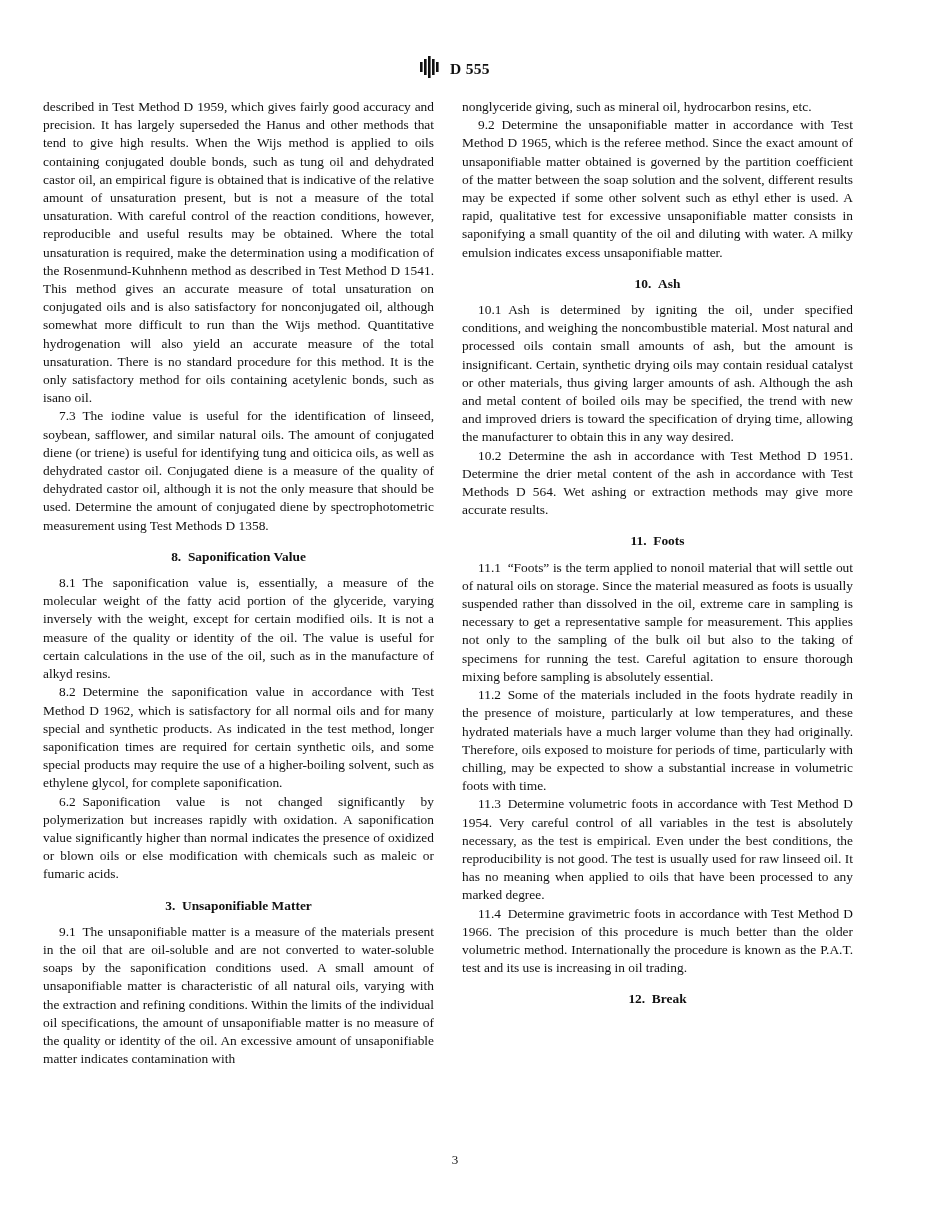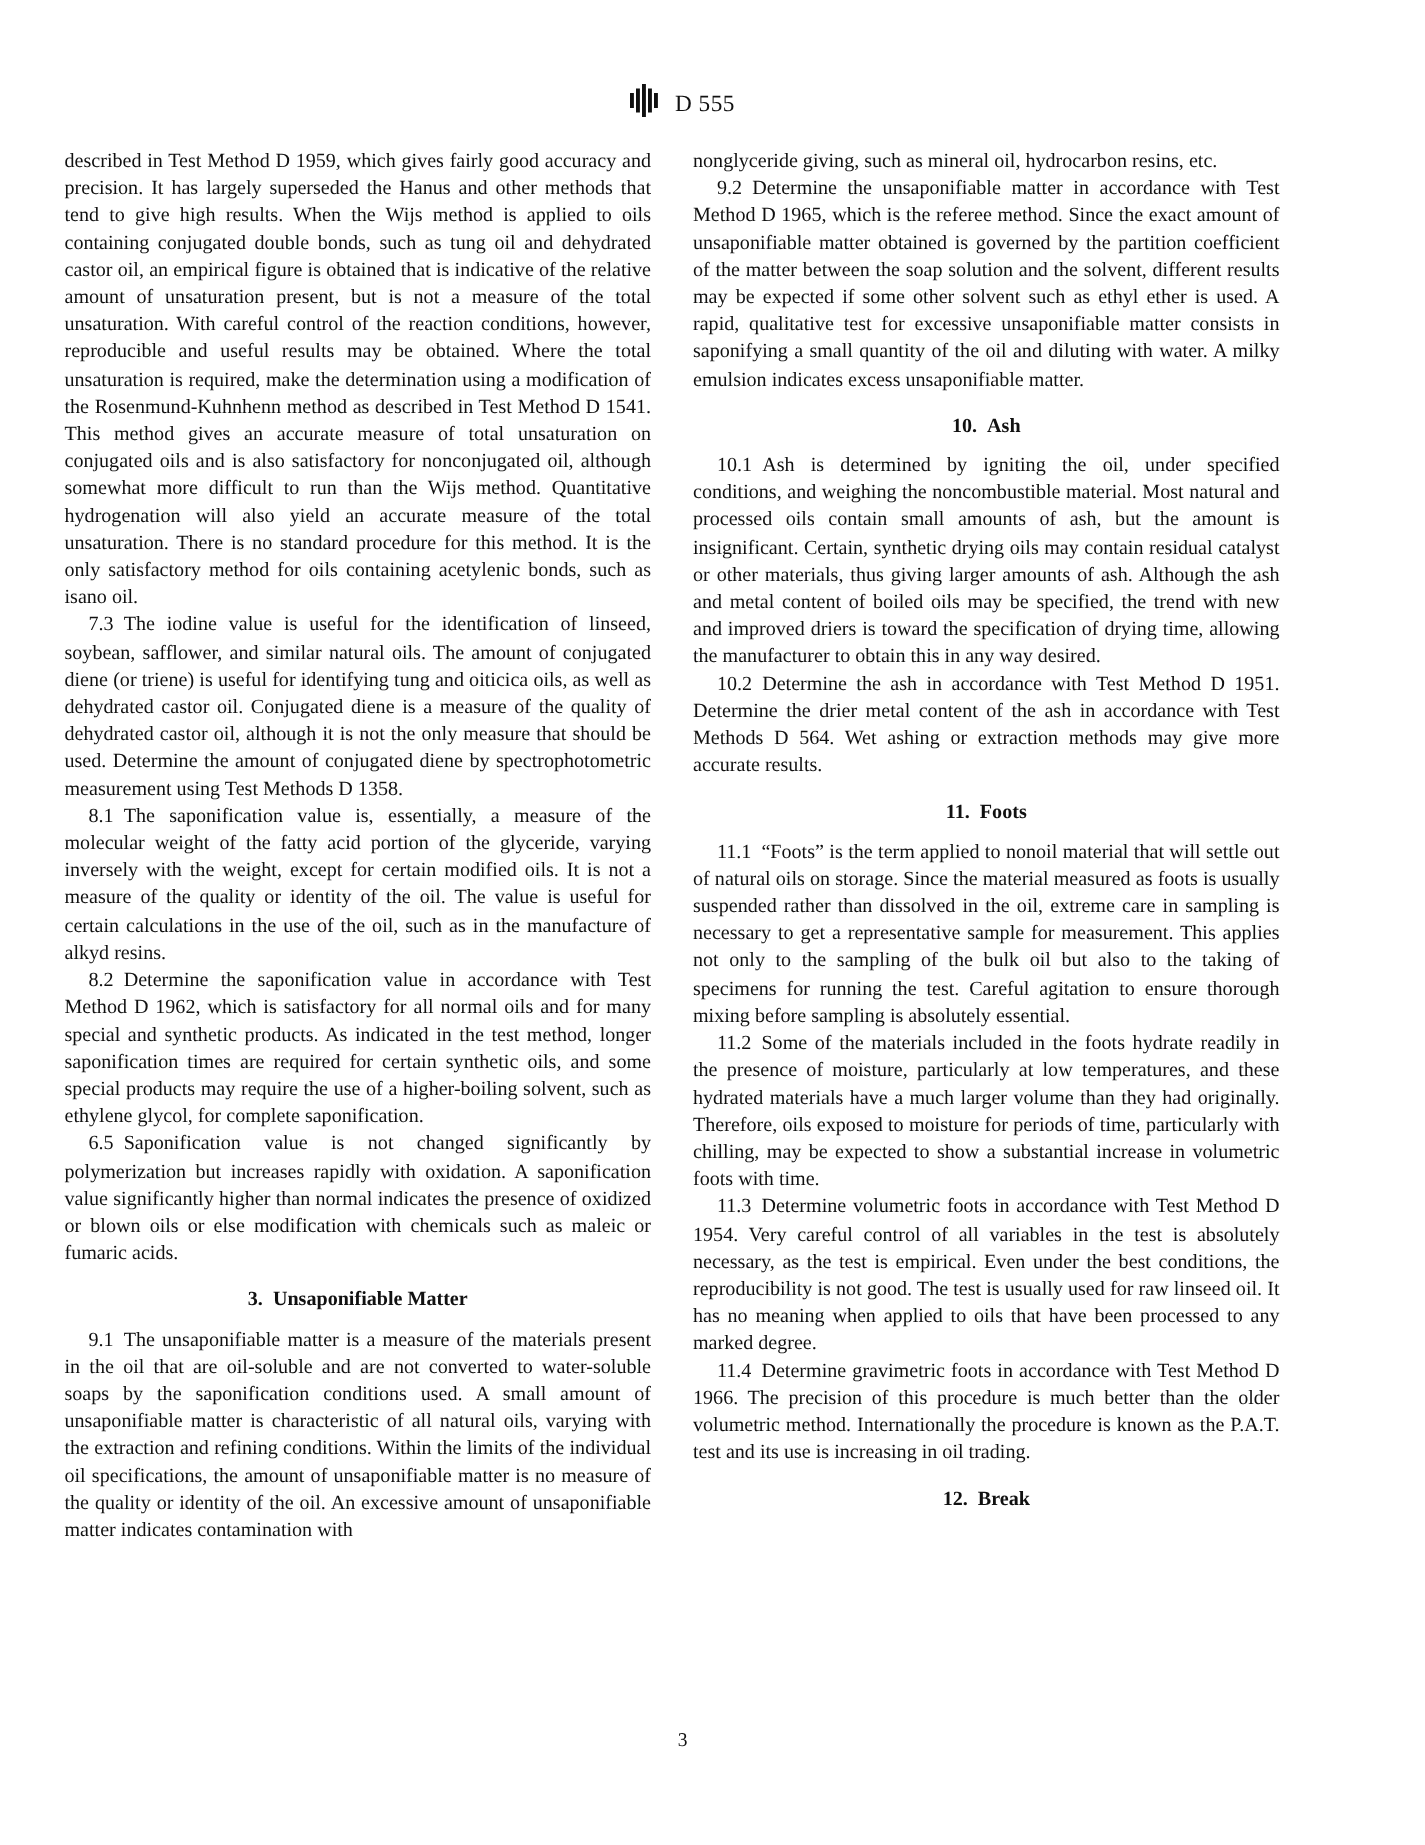--- a/index.html
+++ b/index.html
@@ -23,21 +23,21 @@
     width: 810px;
     text-align: center;
     white-space: nowrap;
   }
   .logo {
     display: inline-block;
     vertical-align: -4px;
     margin-right: 7px;
   }
   .doc-code {
-    font-weight: 400;
+    font-weight: 700;
     font-size: 15.5px;
     letter-spacing: 0.3px;
   }
   .columns {
     position: absolute;
     top: 98px;
     left: 43px;
     width: 810px;
     display: flex;
     gap: 28px;
@@ -89,23 +89,24 @@
       </svg>
     </span>
     <span class="doc-code">D 555</span>
   </header>
 
   <main class="columns">
 
     <section class="col">
       <p class="body-text">described in Test Method D 1959, which gives fairly good accuracy and precision. It has largely superseded the Hanus and other methods that tend to give high results. When the Wijs method is applied to oils containing conjugated double bonds, such as tung oil and dehydrated castor oil, an empirical figure is obtained that is indicative of the relative amount of unsaturation present, but is not a measure of the total unsaturation. With careful control of the reaction conditions, however, reproducible and useful results may be obtained. Where the total unsaturation is required, make the determination using a modification of the Rosenmund-Kuhnhenn method as described in Test Method D 1541. This method gives an accurate measure of total unsaturation on conjugated oils and is also satisfactory for nonconjugated oil, although somewhat more difficult to run than the Wijs method. Quantitative hydrogenation will also yield an accurate measure of the total unsaturation. There is no standard procedure for this method. It is the only satisfactory method for oils containing acetylenic bonds, such as isano oil.</p>
       <p class="body-text indent">7.3 The iodine value is useful for the identification of linseed, soybean, safflower, and similar natural oils. The amount of conjugated diene (or triene) is useful for identifying tung and oiticica oils, as well as dehydrated castor oil. Conjugated diene is a measure of the quality of dehydrated castor oil, although it is not the only measure that should be used. Determine the amount of conjugated diene by spectrophotometric measurement using Test Methods D 1358.</p>
+      <h2 class="sec-heading">8. Saponification Value</h2>
       <p class="body-text indent">8.1 The saponification value is, essentially, a measure of the molecular weight of the fatty acid portion of the glyceride, varying inversely with the weight, except for certain modified oils. It is not a measure of the quality or identity of the oil. The value is useful for certain calculations in the use of the oil, such as in the manufacture of alkyd resins.</p>
       <p class="body-text indent">8.2 Determine the saponification value in accordance with Test Method D 1962, which is satisfactory for all normal oils and for many special and synthetic products. As indicated in the test method, longer saponification times are required for certain synthetic oils, and some special products may require the use of a higher-boiling solvent, such as ethylene glycol, for complete saponification.</p>
-      <p class="body-text indent">6.5 Saponification value is not changed significantly by polymerization but increases rapidly with oxidation. A saponification value significantly higher than normal indicates the presence of oxidized or blown oils or else modification with chemicals such as maleic or fumaric acids.</p>
+      <p class="body-text indent">6.2 Saponification value is not changed significantly by polymerization but increases rapidly with oxidation. A saponification value significantly higher than normal indicates the presence of oxidized or blown oils or else modification with chemicals such as maleic or fumaric acids.</p>
       <h2 class="sec-heading">3. Unsaponifiable Matter</h2>
       <p class="body-text indent">9.1 The unsaponifiable matter is a measure of the materials present in the oil that are oil-soluble and are not converted to water-soluble soaps by the saponification conditions used. A small amount of unsaponifiable matter is characteristic of all natural oils, varying with the extraction and refining conditions. Within the limits of the individual oil specifications, the amount of unsaponifiable matter is no measure of the quality or identity of the oil. An excessive amount of unsaponifiable matter indicates contamination with</p>
     </section>
 
     <section class="col">
       <p class="body-text">nonglyceride giving, such as mineral oil, hydrocarbon resins, etc.</p>
       <p class="body-text indent">9.2 Determine the unsaponifiable matter in accordance with Test Method D 1965, which is the referee method. Since the exact amount of unsaponifiable matter obtained is governed by the partition coefficient of the matter between the soap solution and the solvent, different results may be expected if some other solvent such as ethyl ether is used. A rapid, qualitative test for excessive unsaponifiable matter consists in saponifying a small quantity of the oil and diluting with water. A milky emulsion indicates excess unsaponifiable matter.</p>
       <h2 class="sec-heading">10. Ash</h2>
       <p class="body-text indent">10.1 Ash is determined by igniting the oil, under specified conditions, and weighing the noncombustible material. Most natural and processed oils contain small amounts of ash, but the amount is insignificant. Certain, synthetic drying oils may contain residual catalyst or other materials, thus giving larger amounts of ash. Although the ash and metal content of boiled oils may be specified, the trend with new and improved driers is toward the specification of drying time, allowing the manufacturer to obtain this in any way desired.</p>
       <p class="body-text indent">10.2 Determine the ash in accordance with Test Method D 1951. Determine the drier metal content of the ash in accordance with Test Methods D 564. Wet ashing or extraction methods may give more accurate results.</p>

